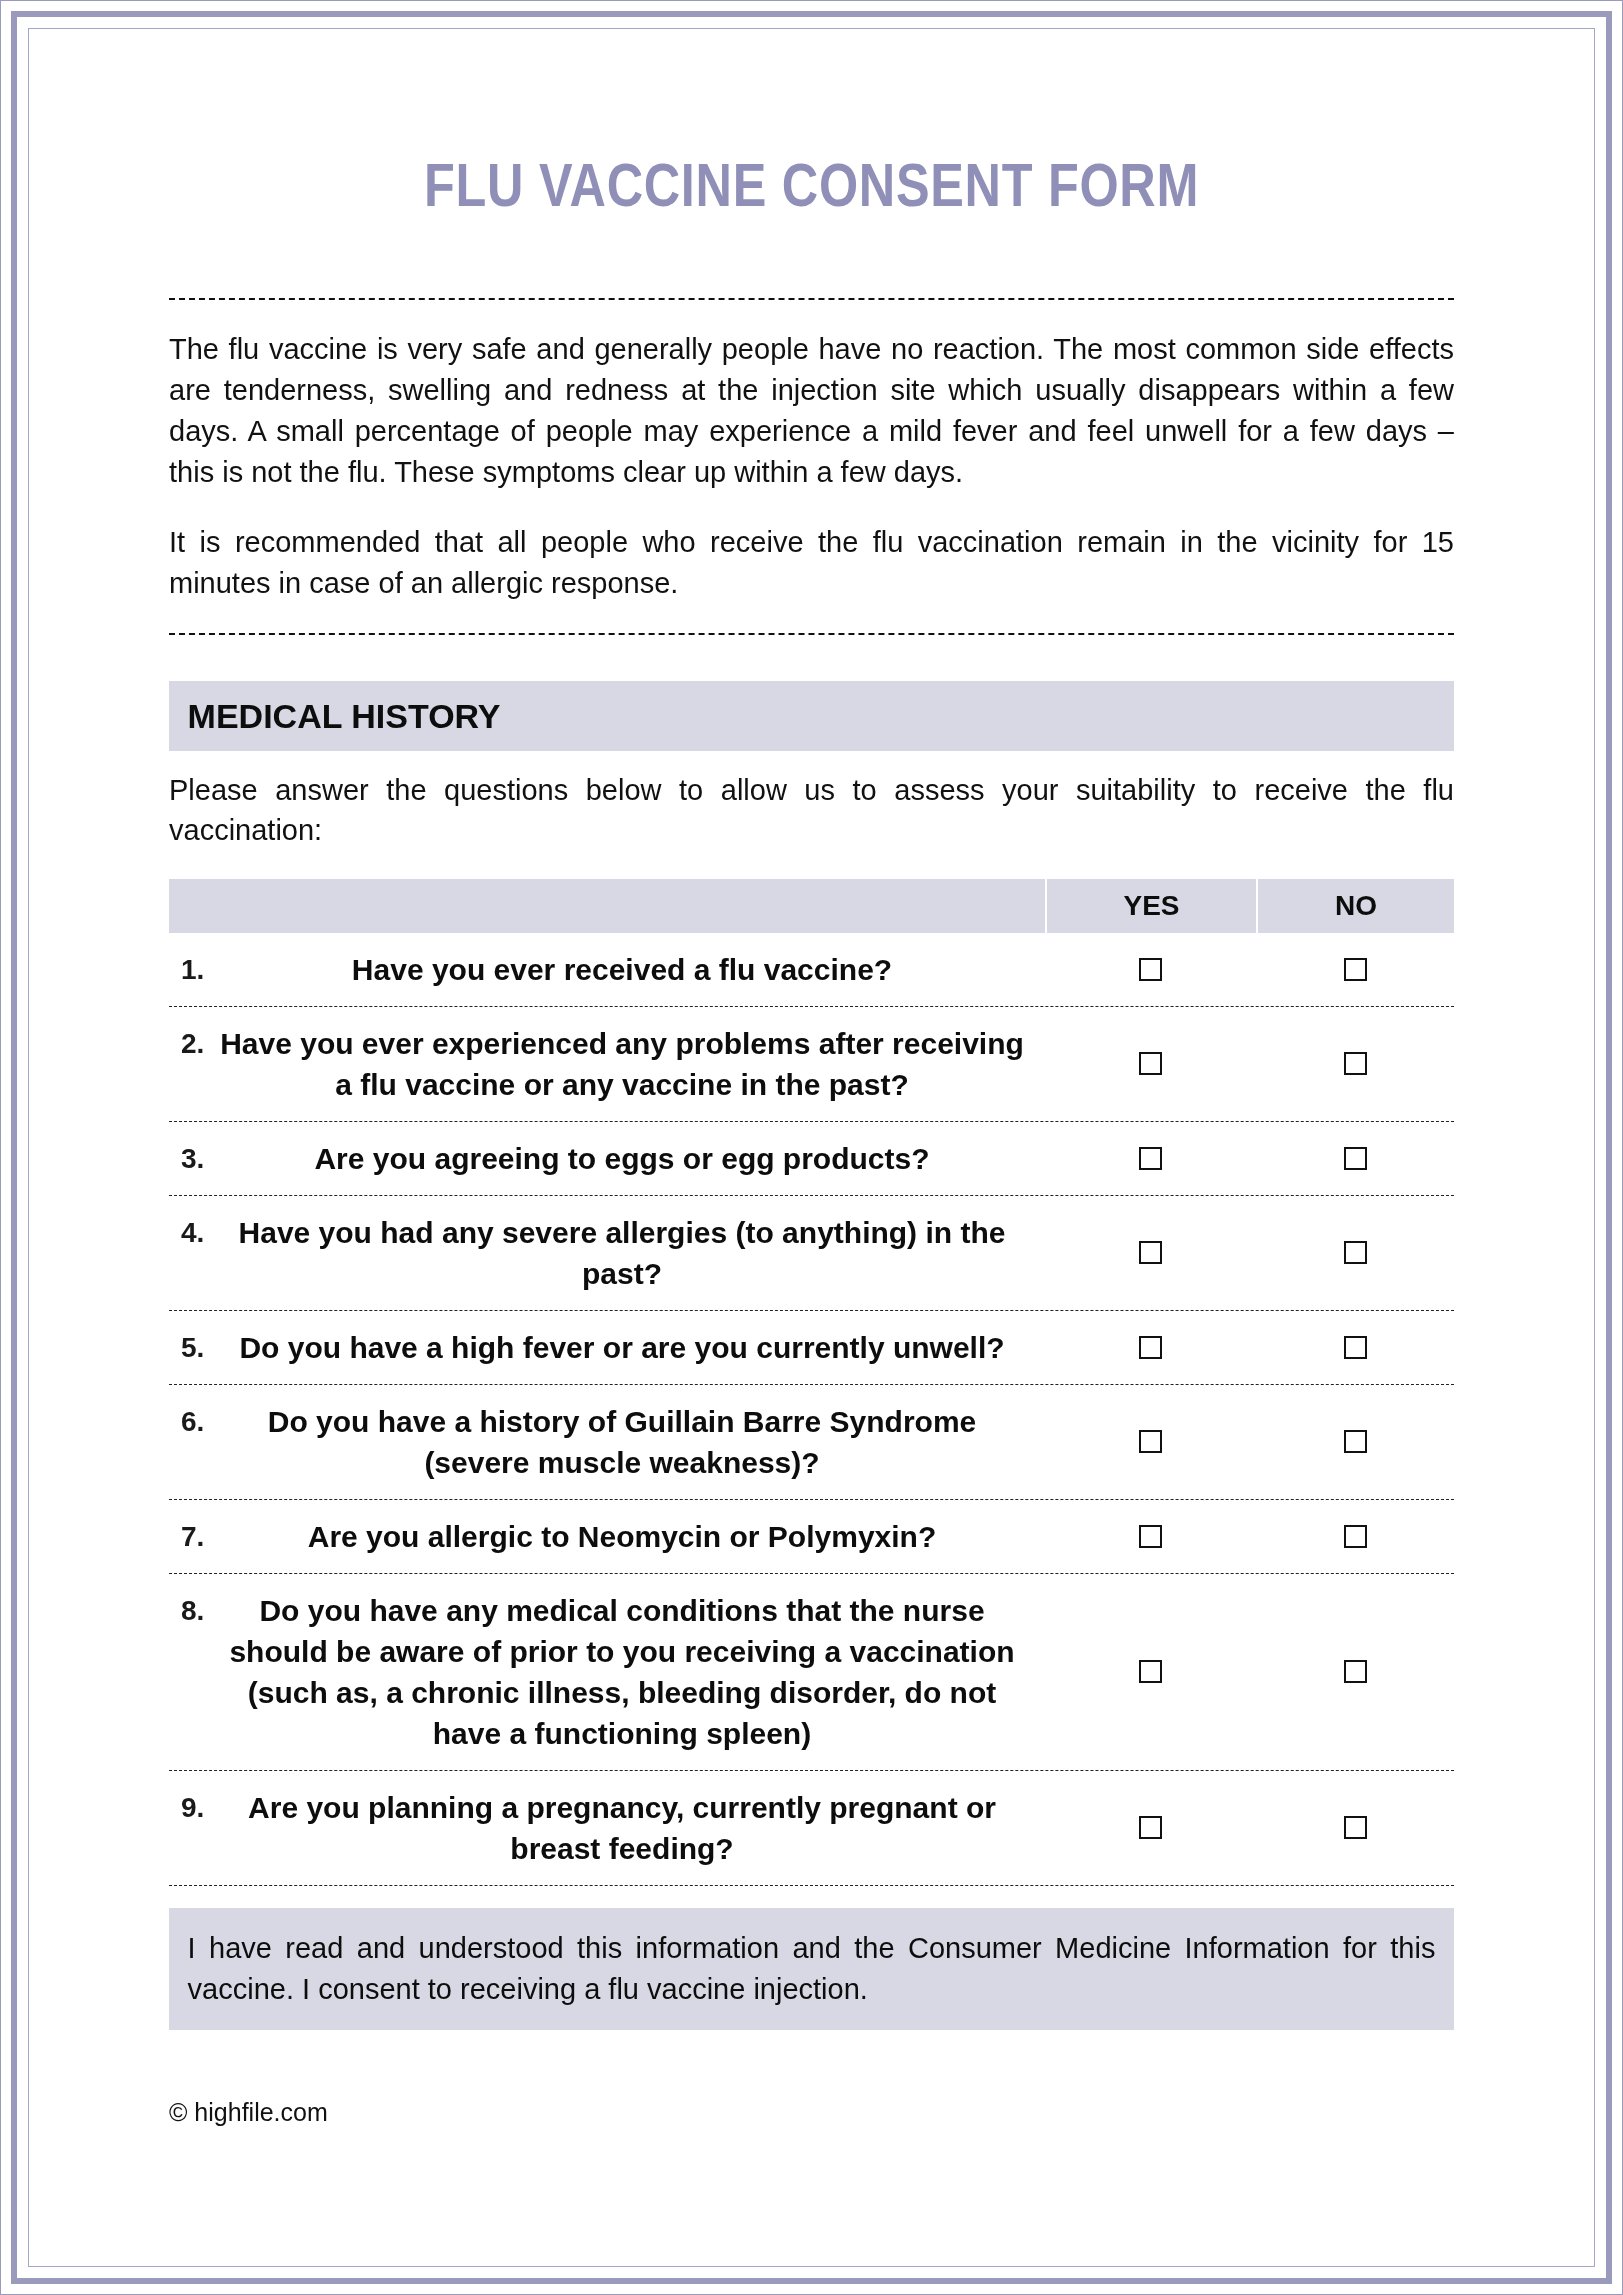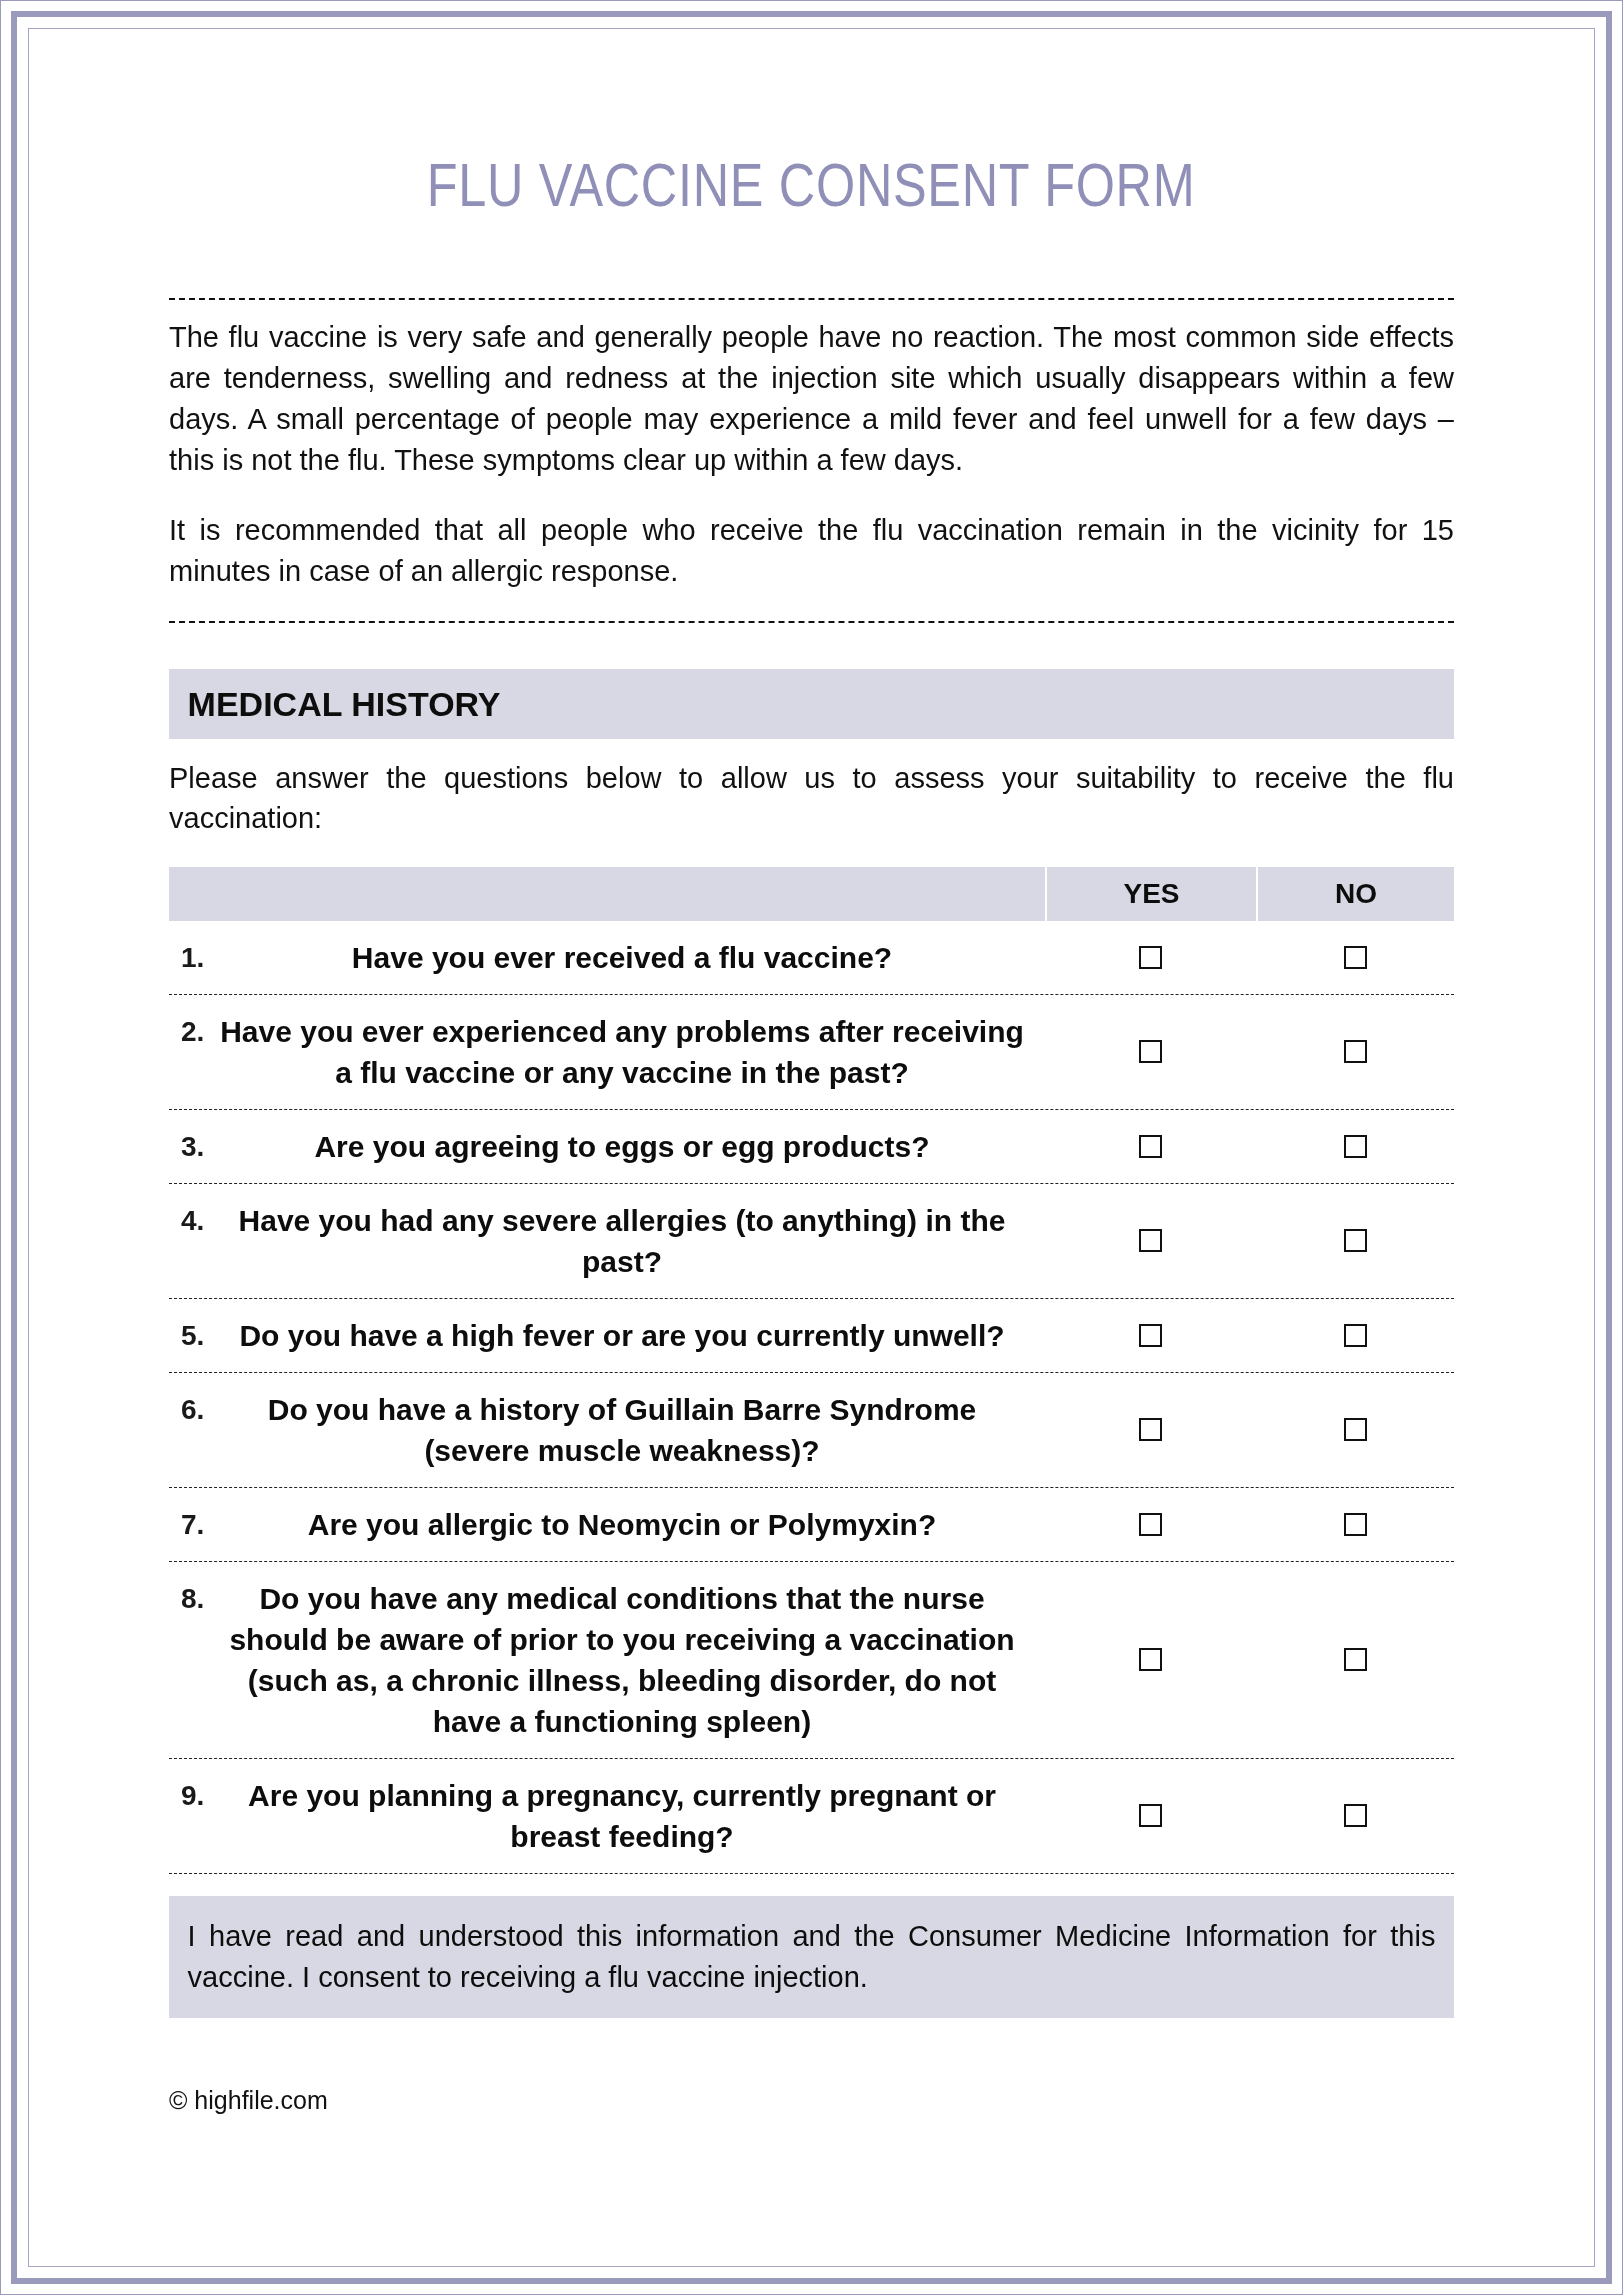--- a/index.html
+++ b/index.html
@@ -16,39 +16,39 @@
   .frame-a { position: absolute; inset: 0;    border: 1.7px solid #9a9abd; pointer-events: none; }
   .frame-b { position: absolute; inset: 11px; border: 6px solid #9a9abd; pointer-events: none; }
   .frame-c { position: absolute; inset: 28px; border: 1.7px solid #a5a5c4; pointer-events: none; }
 
   .content { width: 1285px; margin: 0 auto; }
 
   .title {
     margin-top: 152px;
     text-align: center;
     font-size: 56px;
-    font-weight: normal;
+    font-weight: bold;
     color: #8f8fb8;
     letter-spacing: 0.8px;
     line-height: 1.18;
     white-space: nowrap;
   }
   .title .squeeze { display: inline-block; transform: scale(0.9, 1.1); transform-origin: center; }
 
   .sep-strong { border-top: 2.5px dashed #111; height: 0; }
   .sep1 { margin-top: 80px; }
   .sep2 { margin-top: 11px; }
 
   .para {
     font-size: 29px;
     line-height: 41px;
     text-align: justify;
     color: #111;
   }
-  .p1 { margin-top: 17px; }
+  .p1 { margin-top: 29px; }
   .p2 { margin-top: 20px; }
   .p3 { margin-top: 47px; }
 
   .band-heading {
     margin-top: 46px;
     background: #d8d8e4;
     padding: 17px 0 17px 18.6px;
     font-size: 34px;
     line-height: 36px;
     font-weight: bold;

